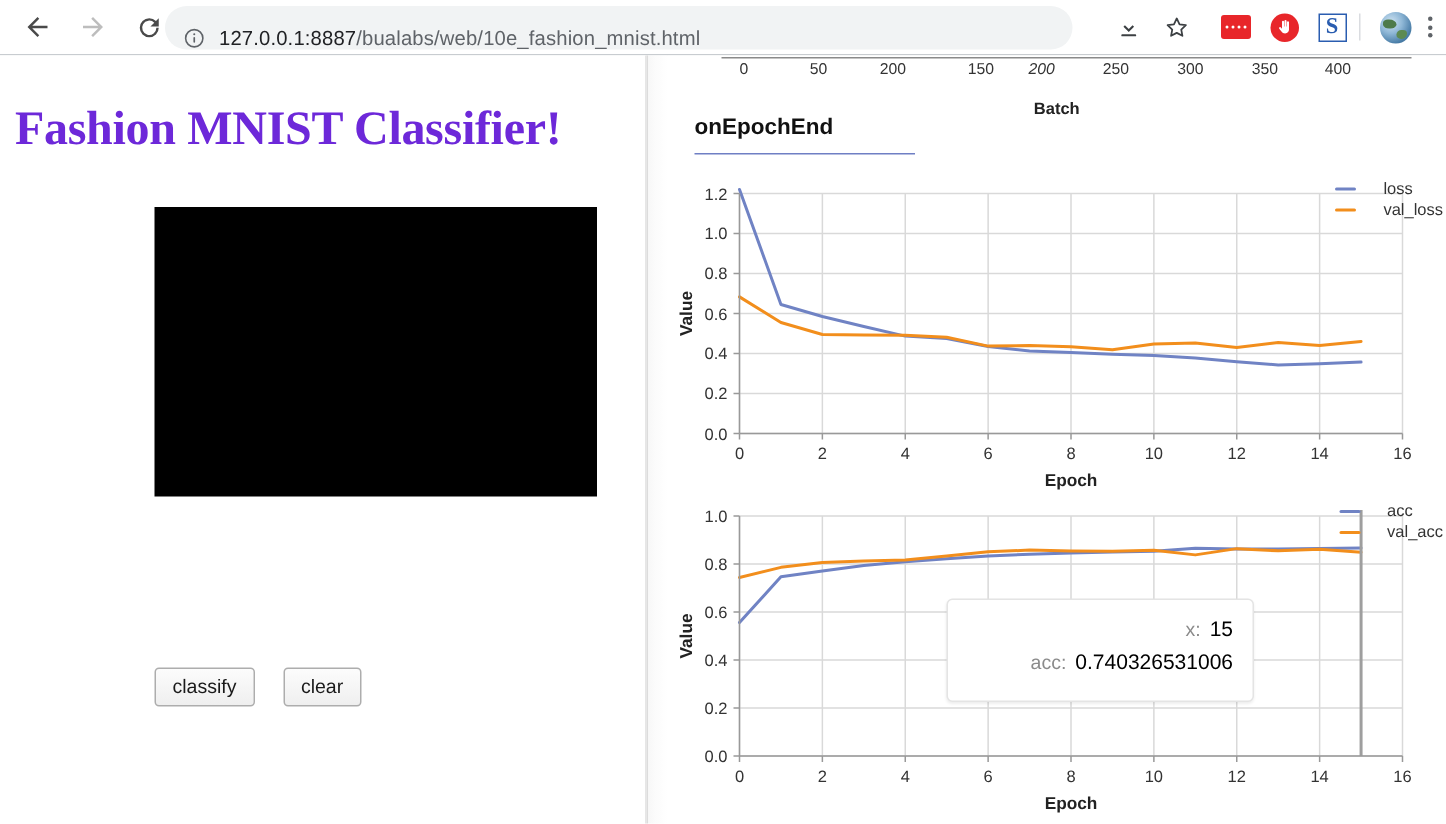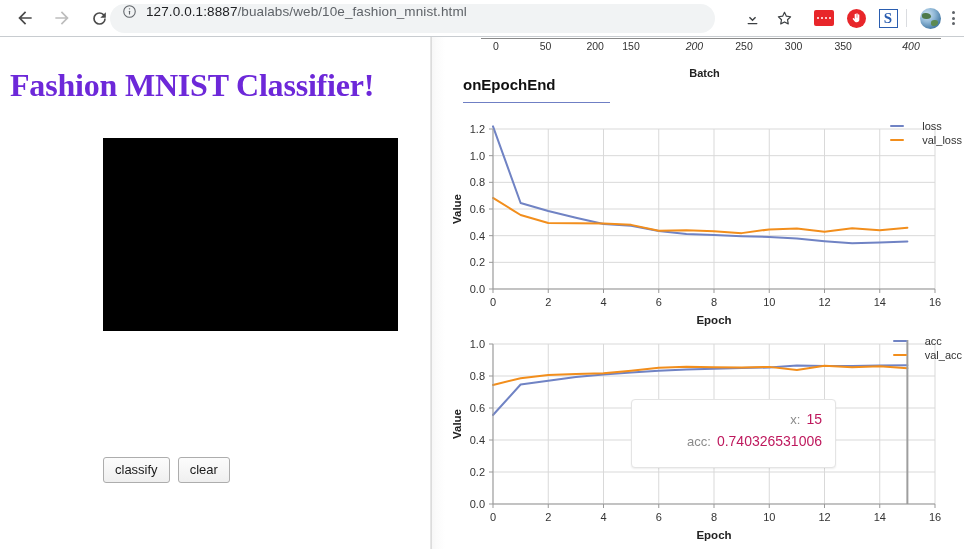--- a/index.html
+++ b/index.html
@@ -26,21 +26,21 @@
     border-radius: 50%;
   }
   .nav-btn:first-child { margin-left: 10px; }
   .nav-glyph { display: block; }
 
   #omnibox {
     position: absolute; left: 110px; top: 4px;
     width: 605px; height: 29px;
     background: #f1f3f4;
     border-radius: 15px;
-    display: flex; align-items: flex-start;
+    display: flex; align-items: flex-end;
     padding: 0 12px;
   }
   #omnibox-info-icon { margin-right: 9px; display:flex; align-items:center; }
   #omnibox-url {
     font-size: 13.5px;
     color: #5f6368;
     white-space: nowrap;
     letter-spacing: 0.1px;
   }
   #omnibox-url .host { color: #202124; }
@@ -124,22 +124,22 @@
     color: #6d28d9;
     letter-spacing: -0.2px;
     white-space: nowrap;
   }
   #draw-canvas {
     position: absolute; left: 103px; top: 101px;
     width: 295px; height: 193px;
     background: #000000;
   }
   #button-row {
-    position: absolute; left: 103px; top: 420px;
-    display: flex; gap: 8px;
+    position: absolute; left: 103px; top: 408px;
+    display: flex; gap: 19px;
   }
   .form-button {
     font-family: "Liberation Sans", sans-serif;
     font-size: 13px;
     color: #1a1a1a;
     background: linear-gradient(#fcfcfc, #efefef);
     border: 1px solid #adadad;
     border-radius: 3px;
     padding: 4px 11px;
     line-height: 1.2;
@@ -213,21 +213,21 @@
     border-radius: 4px;
     padding: 11px 13px 12px 13px;
     box-shadow: 0 1px 2px rgba(0,0,0,0.07);
   }
   .tt-row {
     display: flex; justify-content: flex-end; align-items: baseline;
     gap: 6px;
     height: 22px;
   }
   .tt-key { color: #8b8b8b; font-size: 13px; }
-  .tt-val { color: #be185d; font-size: 14px; text-align: right; }
+  .tt-val { color: #000000; font-size: 14px; text-align: right; }
 </style>
 </head>
 <body>
 
 <div id="browser-toolbar">
 
   <div class="nav-btn">
     <svg class="nav-glyph" width="20" height="20" viewBox="0 0 24 24">
       <path d="M20 11H7.8l5.6-5.6L12 4l-8 8 8 8 1.4-1.4L7.8 13H20z" fill="#4a4a4a"></path>
     </svg>
@@ -321,26 +321,26 @@
   <div id="pane-divider"></div>
 
   <div id="right-pane">
 
     <div id="batch-chart-clip">
       <div id="batch-axis-line"></div>
       <div id="batch-ticks">
           <div class="batch-tick-label" style="left: 51px;">0</div>
           <div class="batch-tick-label" style="left: 100.6px;">50</div>
           <div class="batch-tick-label" style="left: 150.2px;">200</div>
-          <div class="batch-tick-label" style="left: 186px;">150</div>
+          <div class="batch-tick-label" style="left: 209px;">150</div>
           <div class="batch-tick-label" style="left: 249.4px; font-style: italic;">200</div>
           <div class="batch-tick-label" style="left: 299px;">250</div>
           <div class="batch-tick-label" style="left: 348.6px;">300</div>
           <div class="batch-tick-label" style="left: 398.2px;">350</div>
-          <div class="batch-tick-label" style="left: 466px; font-style: italic;">400</div>
+          <div class="batch-tick-label" style="left: 447px;">400</div>
         </div>
       <div id="batch-axis-title">Batch</div>
     </div>
 
     <div id="epoch-heading-wrap">
       <div id="epoch-heading">onEpochEnd</div>
     </div>
 
     <div class="chart-block" id="loss-chart-block">
       <svg id="loss-svg" width="519" height="215">

